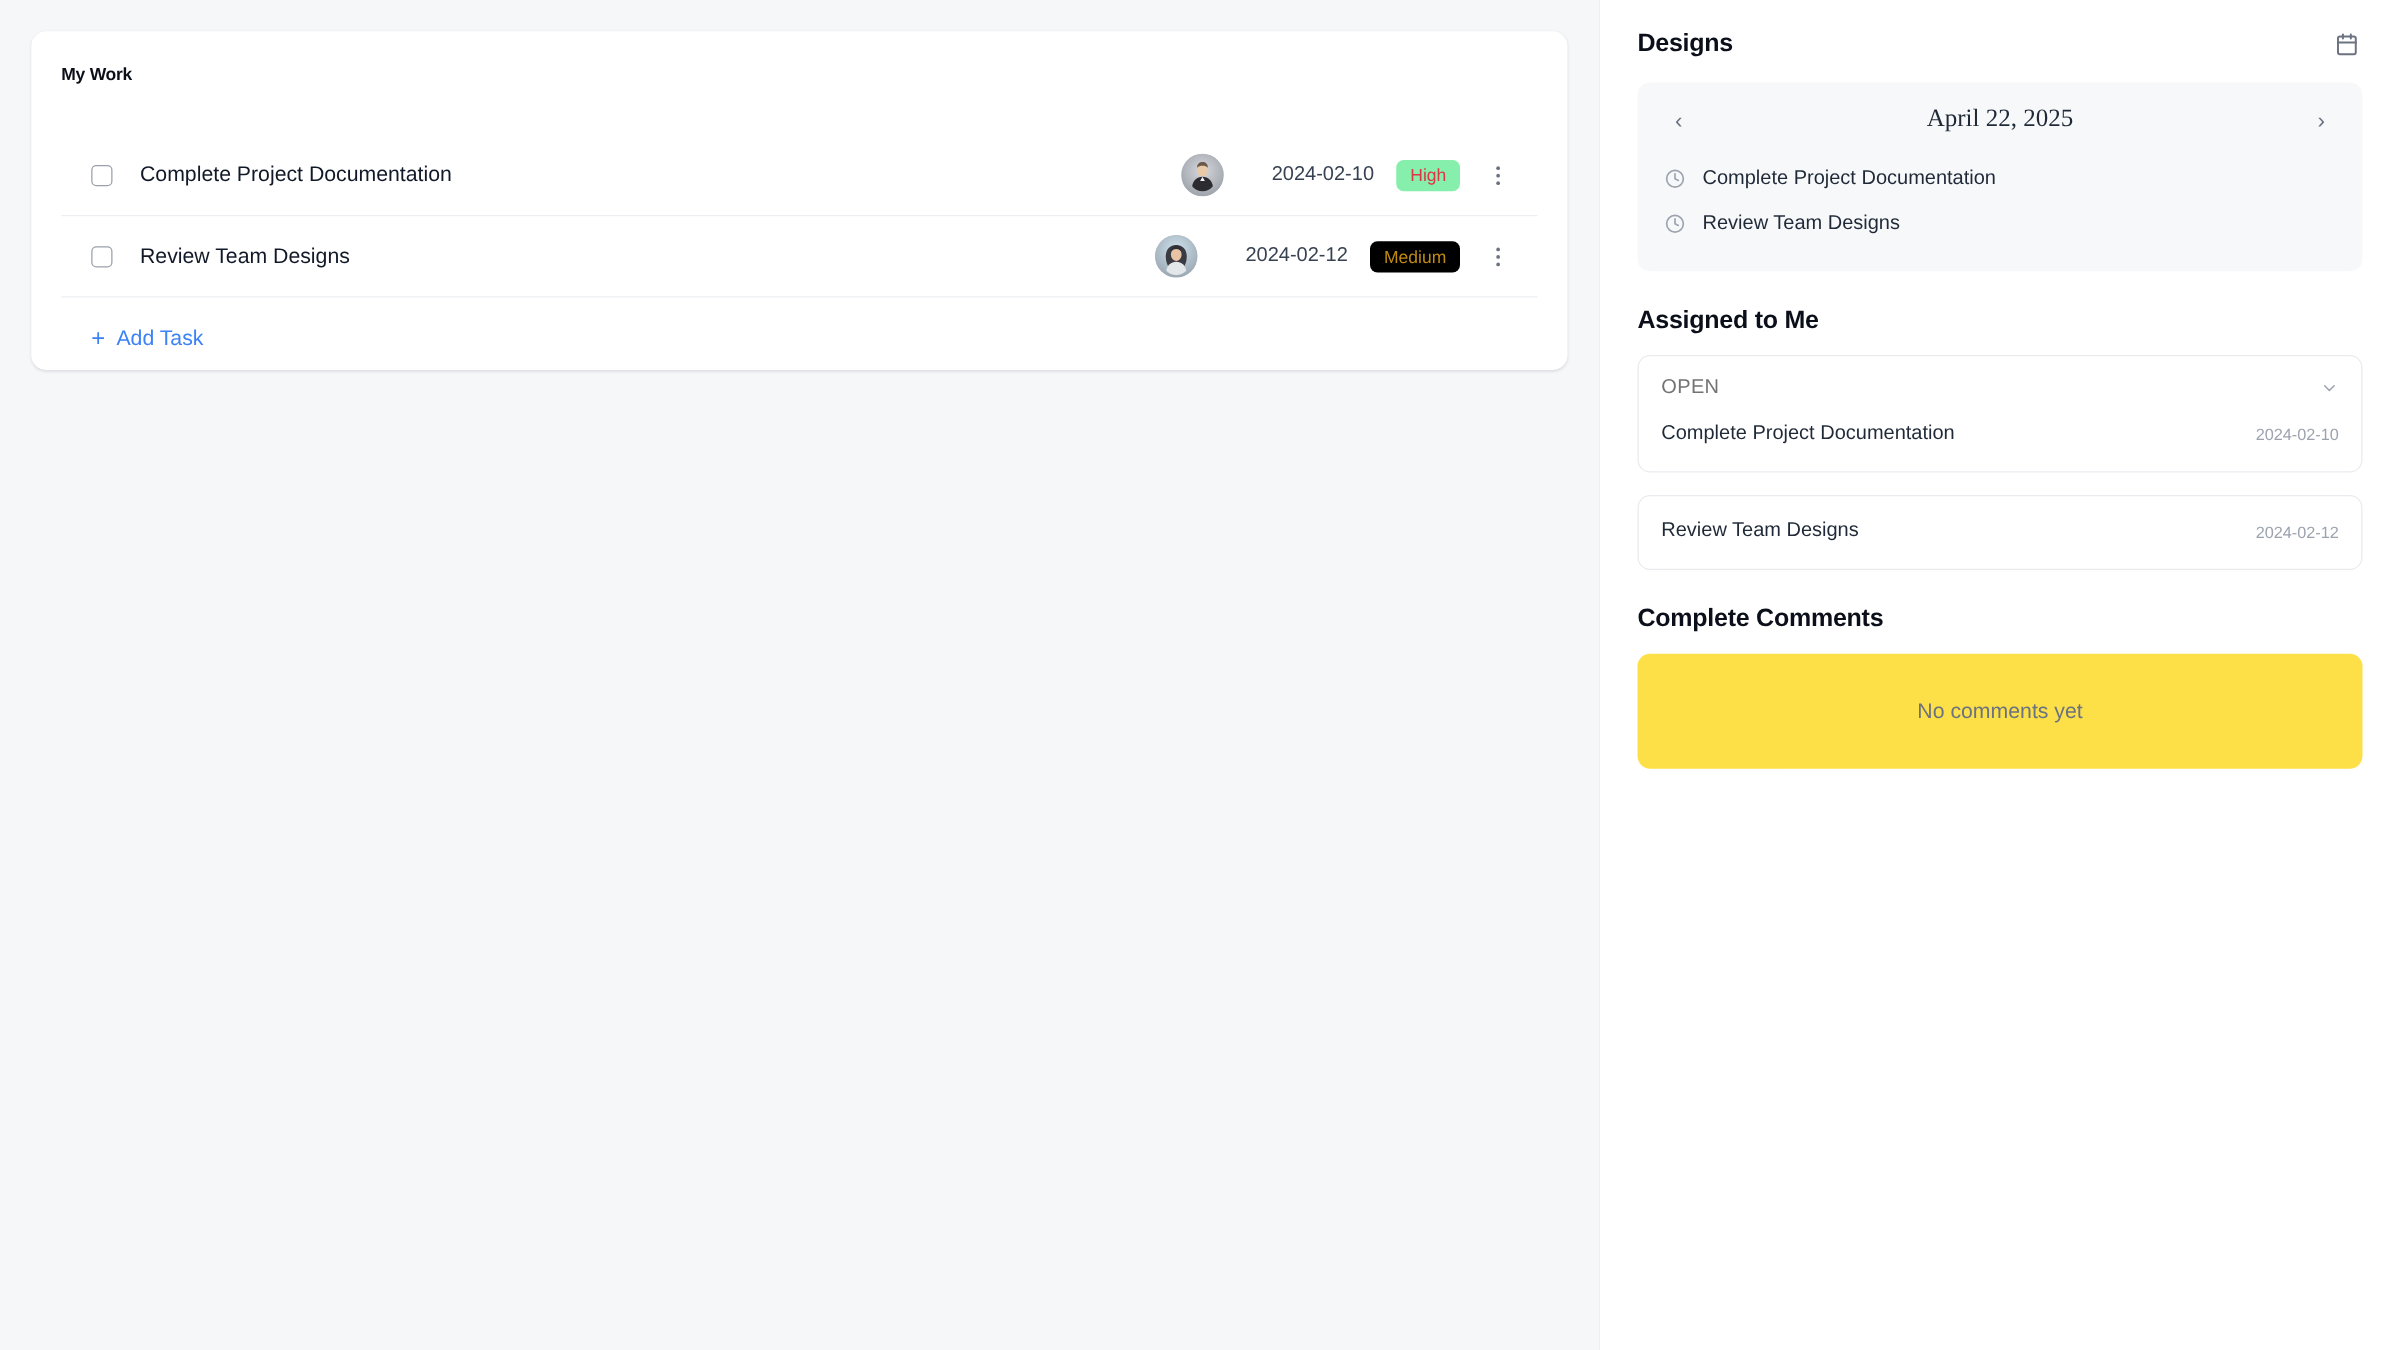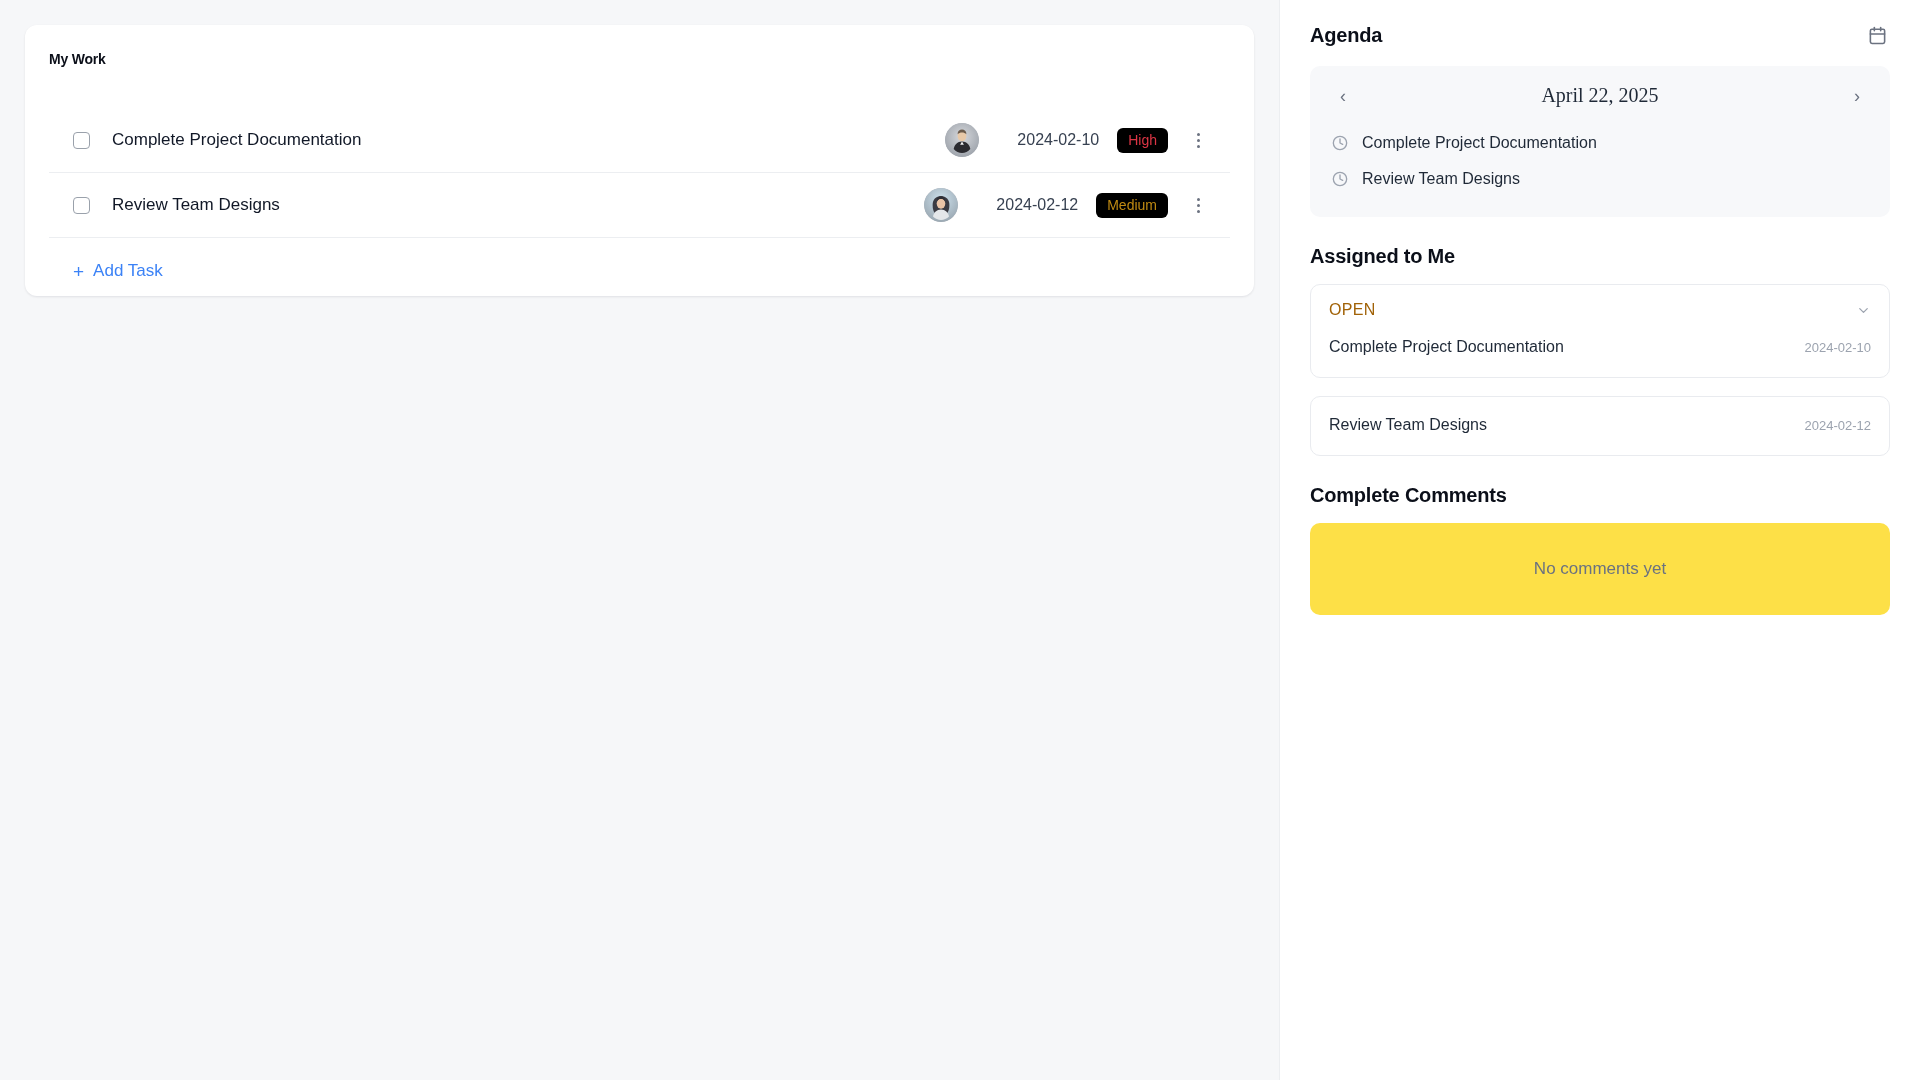--- a/index.html
+++ b/index.html
@@ -173,21 +173,21 @@
     display: inline-flex;
     align-items: center;
     justify-content: center;
     height: 25px;
     padding: 0 11px;
     border-radius: 6px;
     font-size: 14px;
     white-space: nowrap;
   }
 
-  .badge.high { background: #000000; color: #dc3545; }
+  .badge.high { background: #86efac; color: #dc3545; }
   .badge.medium { background: #000000; color: #c08a12; }
 
   .kebab {
     width: 24px;
     height: 30px;
     display: flex;
     flex-direction: column;
     align-items: center;
     justify-content: center;
     gap: 3px;
@@ -321,21 +321,21 @@
   .group-head {
     display: flex;
     align-items: center;
     justify-content: space-between;
     cursor: pointer;
     padding-bottom: 16px;
   }
 
   .group-name {
     font-size: 16px;
-    color: #a16207;
+    color: #737373;
     letter-spacing: 0.3px;
   }
 
   .chevron {
     color: #9ca3af;
     display: flex;
     cursor: pointer;
   }
 
   .group-row {
@@ -448,21 +448,21 @@
         <span class="plus">+</span>
         <span>Add Task</span>
       </button>
 
     </div>
   </div>
 
   <div class="right-panel">
 
     <div class="rp-header">
-      <div class="rp-title">Agenda</div>
+      <div class="rp-title">Designs</div>
       <div class="calendar-btn">
         <svg width="19" height="19" viewBox="0 0 24 24" fill="none" stroke="currentColor" stroke-width="2" stroke-linecap="round" stroke-linejoin="round" aria-hidden="true">
           <rect x="3" y="4" width="18" height="18" rx="2"></rect>
           <line x1="16" y1="2" x2="16" y2="6"></line>
           <line x1="8" y1="2" x2="8" y2="6"></line>
           <line x1="3" y1="10" x2="21" y2="10"></line>
         </svg>
       </div>
     </div>
 

